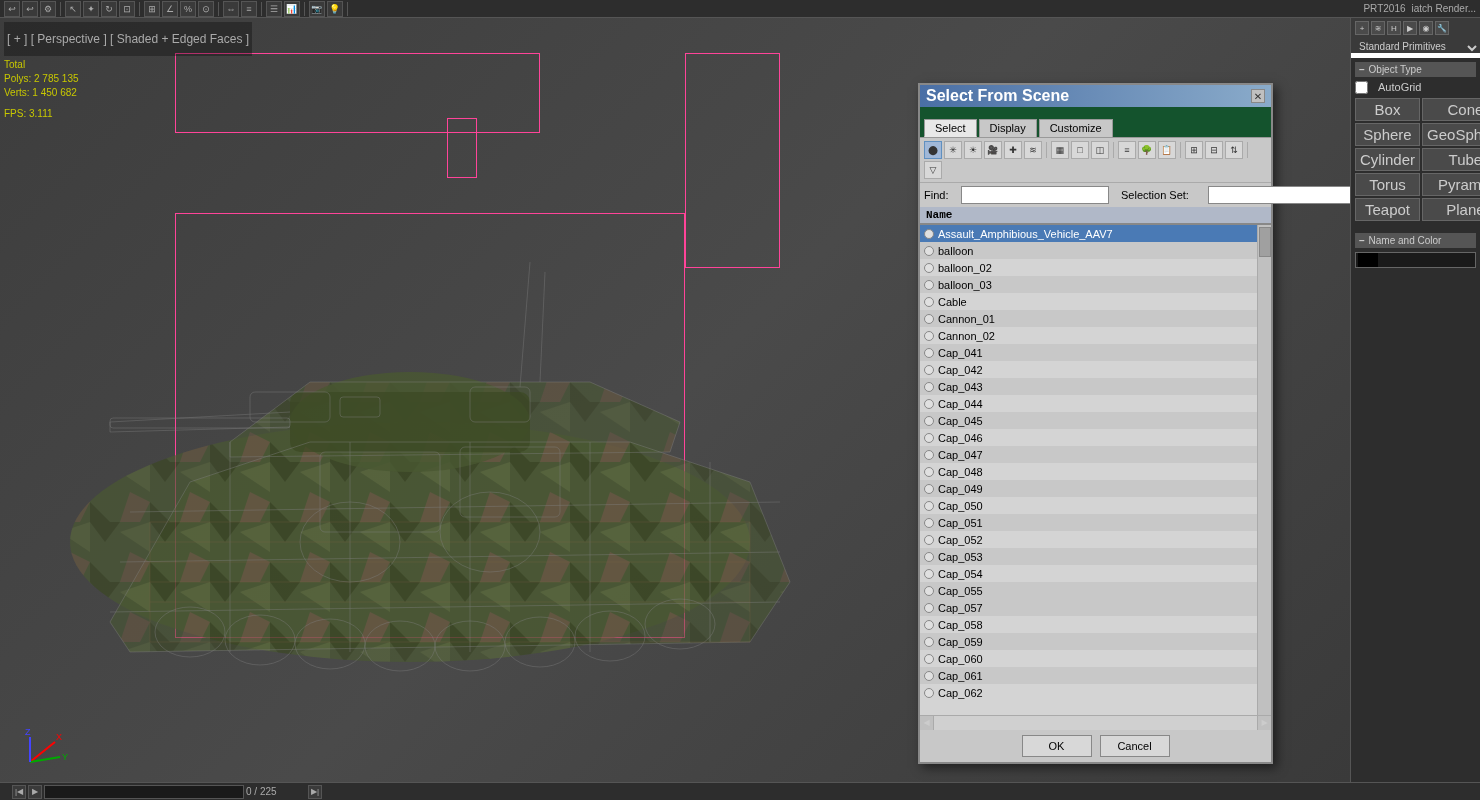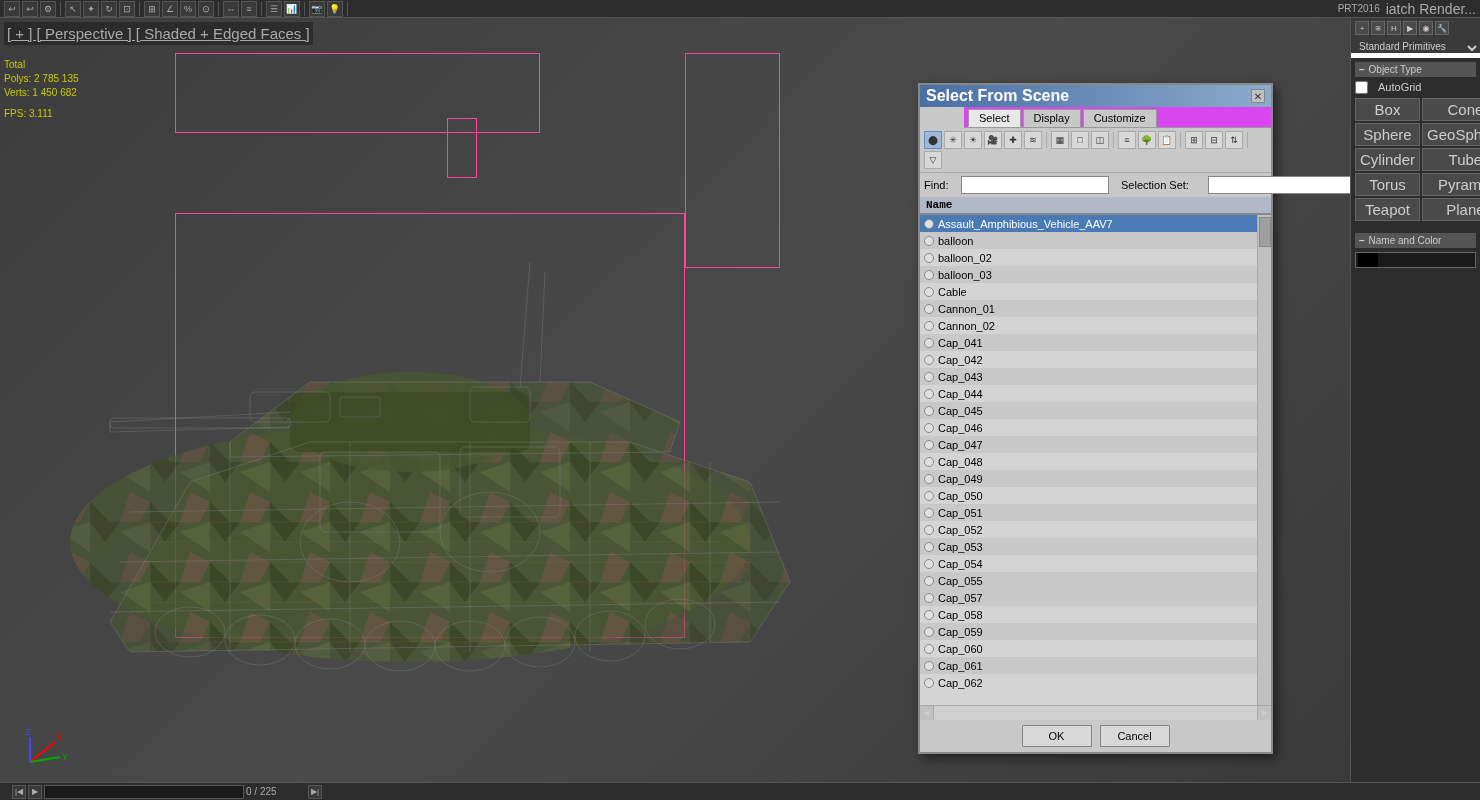--- a/index.html
+++ b/index.html
@@ -55,24 +55,23 @@
       flex: 1;
       background: #4a4a4a;
       position: relative;
       overflow: hidden;
     }
     #viewport-label {
       position: absolute;
       top: 4px;
       left: 4px;
       color: #aaa;
-      font-size: 15px;
+      font-size: 12px;
       background: rgba(0,0,0,0.3);
-      padding: 3px 3px;
-      text-decoration: underline;
+      padding: 10px 3px;
     }
     #stats {
       position: absolute;
       top: 40px;
       left: 4px;
       color: #c8c800;
       font-size: 10px;
       line-height: 1.4;
     }
     #fps {
@@ -279,26 +278,25 @@
       border: 1px solid #888;
       display: flex;
       align-items: center;
       justify-content: center;
       font-size: 10px;
       color: #333;
       cursor: pointer;
     }
 
     #dialog-tabs {
-      background: #d946ef;
+      background: #14532d;
       display: flex;
       border-bottom: 1px solid #999;
-      padding: 2px 4px 0;
+      padding: 12px 4px 0;
       gap: 2px;
-      margin-left: 44px;
     }
     .dialog-tab {
       padding: 2px 10px;
       background: #c8c8c8;
       border: 1px solid #999;
       border-bottom: none;
       font-size: 11px;
       color: #000;
       cursor: pointer;
     }
@@ -559,21 +557,21 @@
   <div class="toolbar-icon">≡</div>
   <div class="toolbar-separator"></div>
   <div class="toolbar-icon">☰</div>
   <div class="toolbar-icon">📊</div>
   <div class="toolbar-separator"></div>
   <div class="toolbar-icon">📷</div>
   <div class="toolbar-icon">💡</div>
   <div class="toolbar-separator"></div>
   <div style="flex:1"></div>
   <div style="color:#aaa; font-size:10px; margin-right:4px">PRT2016</div>
-  <div style="color:#aaa; font-size:14px">iatch Render...</div>
+  <div style="color:#aaa; font-size:10px">iatch Render...</div>
 </div>
 
 <div id="main">
 
   <div id="viewport">
     <div id="scene-bg">
 
       <div class="bbox" style="top:35px;left:175px;width:365px;height:80px;"></div>
       <div class="bbox" style="top:35px;left:685px;width:95px;height:215px;"></div>
       <div class="bbox" style="top:195px;left:175px;width:510px;height:425px;"></div>

